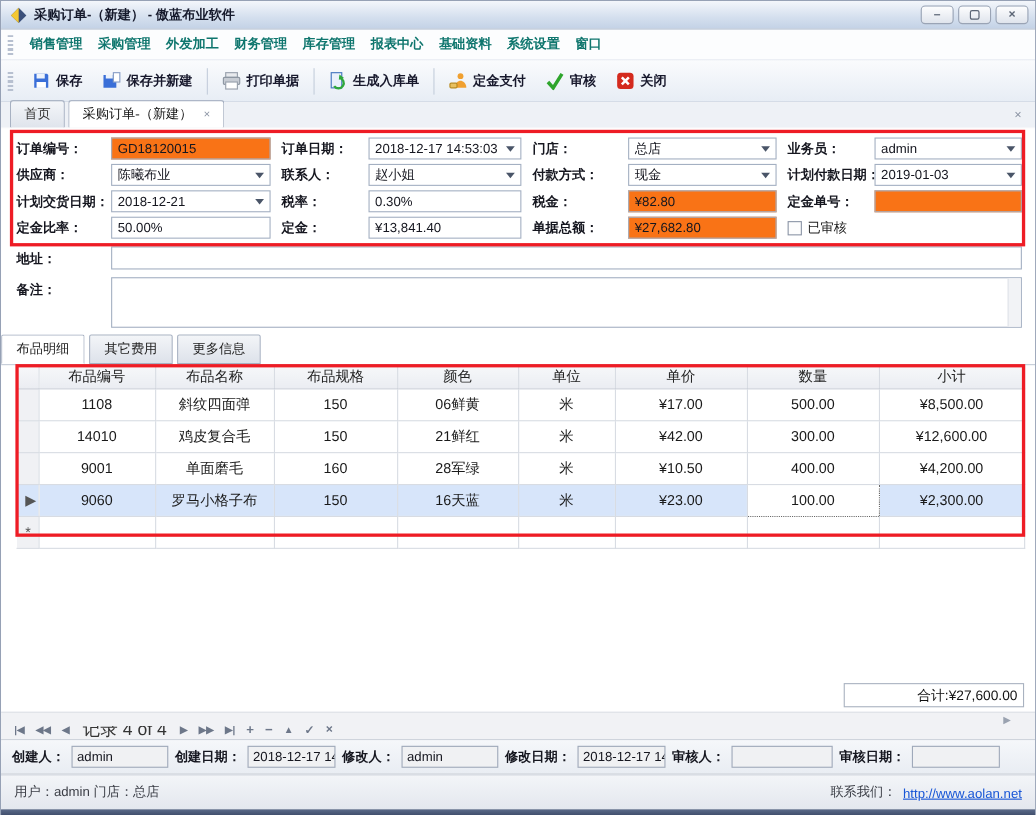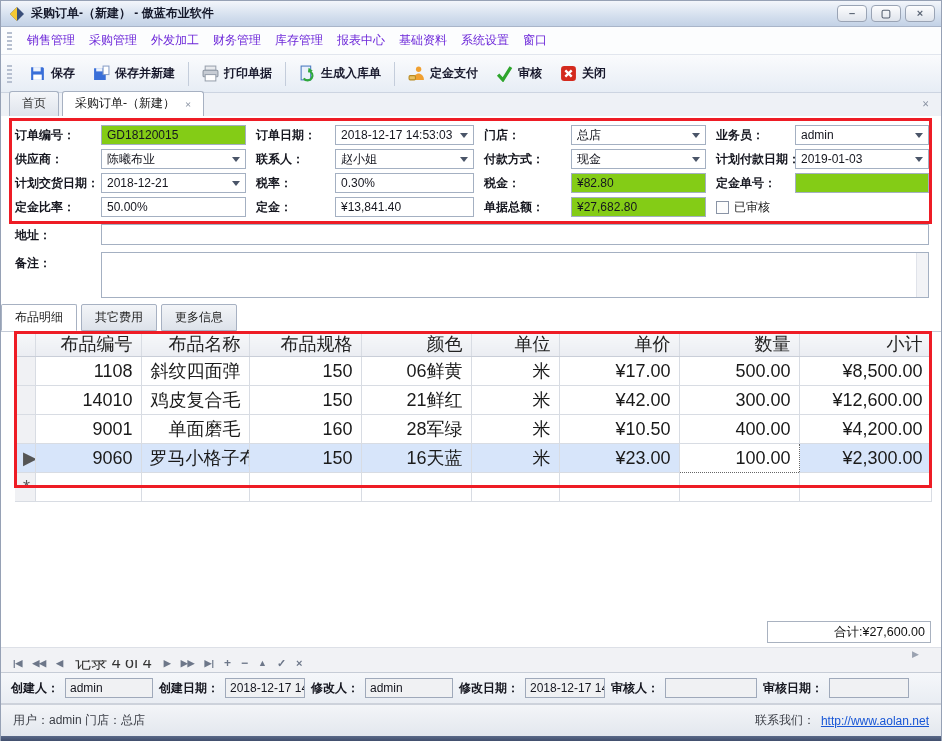--- a/index.html
+++ b/index.html
@@ -16,21 +16,21 @@
   .titlebar .title { font-weight:bold; color:#15192b; font-size:12px; }
   .wincontrols { margin-left:auto; display:flex; gap:4px; }
   .winbtn { width:30px; height:17px; border:1px solid #9aa4b5; border-radius:4px;
     background:linear-gradient(#fdfdfe,#dfe4ec); color:#5c6676; font-size:11px; font-weight:bold;
     display:flex; align-items:center; justify-content:center; line-height:1; }
   
   .menubar { height:28px; display:flex; align-items:center; background:#fcfdfe;
     border-bottom:1px solid #e2e6ee; padding-left:6px; }
   .grip { width:5px; height:18px; margin-right:8px;
     background:repeating-linear-gradient(#b7c0d0 0 2px, transparent 2px 4px); }
-  .menubar .mitem { padding:4px 7px; font-weight:normal; color:#6d28d9; }
+  .menubar .mitem { padding:4px 7px; font-weight:bold; color:#0f766e; }
   
   .toolbar { height:38px; display:flex; align-items:center; padding-left:6px;
     background:linear-gradient(#fafbfd,#e7edf5); border-bottom:1px solid #ccd4e1; }
   .tbtn { display:flex; align-items:center; gap:5px; padding:5px 9px; font-weight:bold; color:#17182c; }
   .tbtn svg { width:17px; height:17px; }
   .tsep { width:1px; height:24px; background:#c4cddb; margin:0 4px; }
   
   .tabstrip { height:24px; background:#eef1f6; display:flex; align-items:flex-end; padding-left:8px;
     border-bottom:1px solid #ffffff; position:relative;font-family:Liberation Serif, serif; }
   .tab { padding:3px 12px 4px; border:1px solid #a7b1c2; border-bottom:none;
@@ -40,42 +40,42 @@
   .tabstrip .closeall { position:absolute; right:12px; top:4px; color:#8a93a3; font-weight:bold; }
   
   .content { height:536px; background:#fff; position:relative; }
   
   .formgrid { display:grid; grid-template-columns:86px 155px 79px 149px 87px 145px 79px 1fr;
     row-gap:4px; padding:8px 12px 0 14px; align-items:center; }
   .flabel { white-space:nowrap; font-weight:bold; color:#15161f; }
   .fctrl { height:20px; border:1px solid #a4b0c2; background:#fff; display:flex; align-items:center;
     padding:0 5px; margin-right:10px; position:relative; }
   .fctrl.nomargin { margin-right:0; }
-  .fctrl.readonly { background:#84cc16; }
+  .fctrl.readonly { background:#f97316; }
   .fctrl .fval { overflow:hidden; white-space:nowrap; flex:1; color:#15161f; }
   .caret { width:0; height:0; border-left:4px solid transparent; border-right:4px solid transparent;
     border-top:5px solid #4a5568; margin-left:4px; }
   .chkwrap { display:flex; align-items:center; gap:5px; }
   .chkbox { width:13px; height:13px; border:1px solid #8a94a6; background:#fdfdfd; }
   
   .addrrow, .remrow { display:flex; padding:0 12px 0 14px; margin-top:7px; }
   .addrrow .flabel, .remrow .flabel { width:86px; padding-top:3px; }
   .addrbox { flex:1; height:21px; border:1px solid #a4b0c2; background:#fff; }
   .rembox { flex:1; height:46px; border:1px solid #a4b0c2; background:#fff; position:relative; }
   .rembox .vtrack { position:absolute; right:0; top:0; width:12px; height:100%; background:#f2f3f6; border-left:1px solid #e0e3ea; }
   
   .subtabs { display:flex; align-items:flex-end; padding-left:0; margin-top:9px; height:24px; }
   .stab { padding:4px 13px; border:1px solid #a7b1c2; background:linear-gradient(#f3f5f8,#dde2ea);
     margin-right:4px; color:#222; border-radius:2px 2px 0 0; }
   .stab.active { background:#fff; border-bottom:1px solid #fff; }
   
   .gridwrap { position:relative; height:329px; border-top:1px solid #c3cad6; }
   table.grid { border-collapse:collapse; table-layout:fixed; margin-left:14px; width:916px; }
   table.grid th, table.grid td { border-right:1px solid #d8dce3; border-bottom:1px solid #d8dce3;
-    padding:0 8px; height:29px; font-size:18px; overflow:hidden; white-space:nowrap; text-align:right; }
+    padding:0 8px; height:29px; font-size:13px; overflow:hidden; white-space:nowrap; text-align:center; }
   table.grid th { height:21px; background:linear-gradient(#f7f8fa,#ebedf2); font-weight:normal;
     color:#222; border-bottom:1px solid #c9ced8; }
   td.ind, th.ind { background:#f0f1f4; border-right:1px solid #c9ced8; padding:0 2px; text-align:center;
     color:#555; font-size:10px; }
   tr.sel td { background:#d7e5fa; }
   td.num, th.num-h { text-align:right; }
   tr.sel td.focuscell { background:#fff; border:1px dotted #666; }
   .totalbox { position:absolute; right:10px; bottom:17px; width:164px; height:22px; background:#fff;
     border:1px solid #a9b2c0; display:flex; align-items:center; justify-content:flex-end;
     padding:0 5px; font-size:12.5px; color:#111; }

